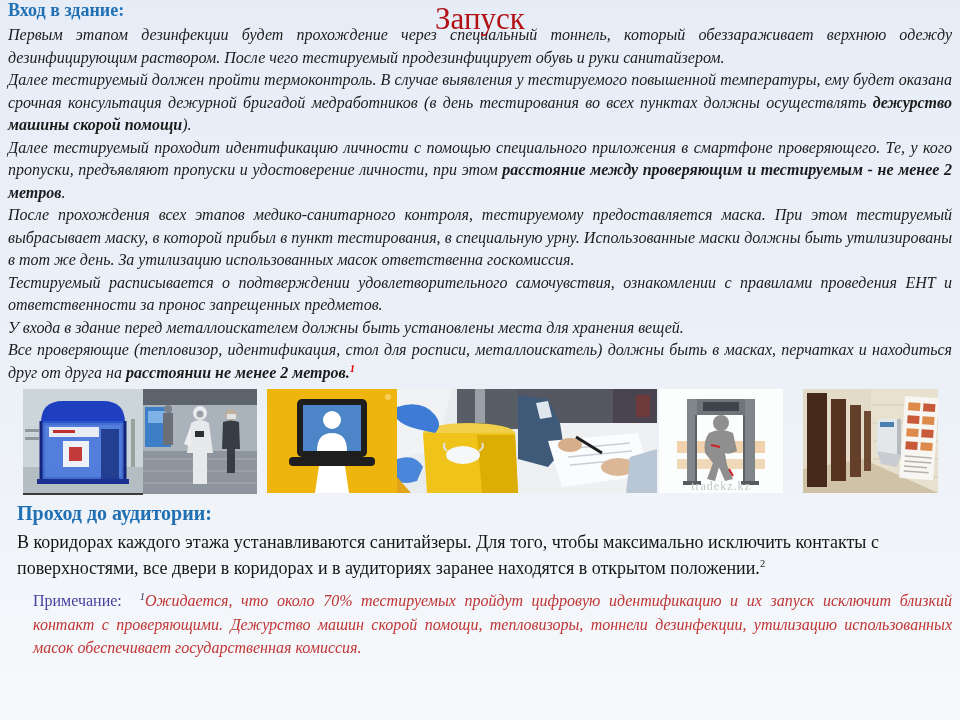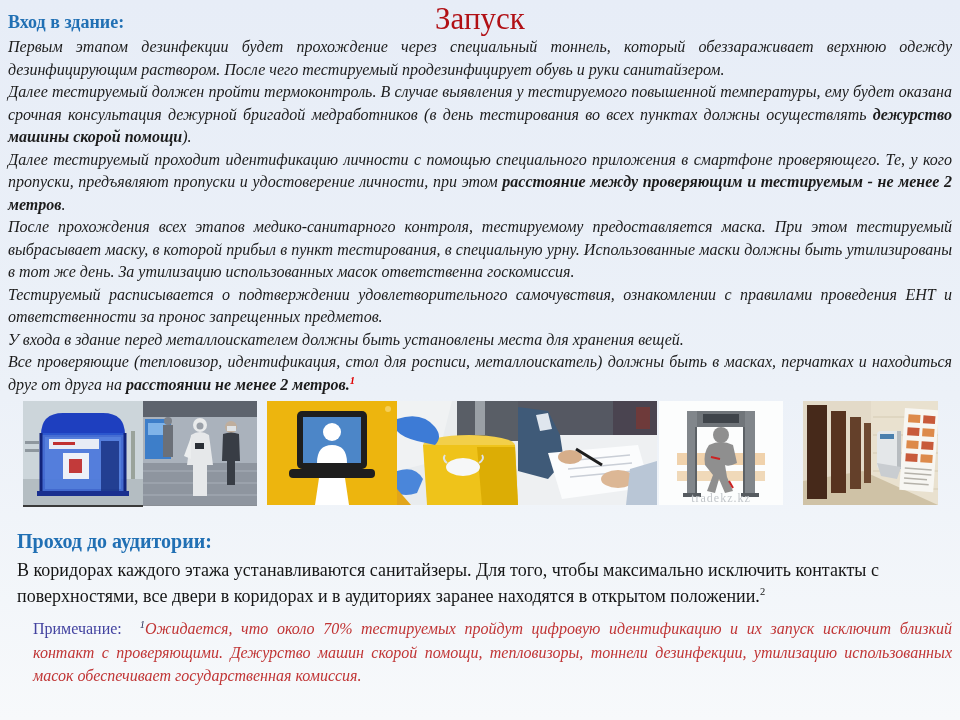--- a/index.html
+++ b/index.html
@@ -13,21 +13,21 @@
     font-family:"Liberation Serif","DejaVu Serif",serif;
     overflow:hidden;
   }
   .title{
     position:absolute;left:0;right:0;top:1px;
     text-align:center;
     font-size:31px;font-weight:normal;
     color:var(--title_red,#B11015);
   }
   .h-entrance{
-    padding-top:12px;
+    padding-top:0;
     font-size:18px;font-weight:bold;
     color:var(--heading_blue,#2170B4);
   }
   .body-text{margin-top:3px;font-style:italic;}
   .body-text p.para{
     margin:0;
     font-size:16px;line-height:22.5px;
     text-align:justify;
     color:var(--body_text,#1B1B1B);
   }
@@ -46,21 +46,21 @@
     align-items:flex-start;
   }
   .photo{margin:0;padding:0;height:104px;flex:0 0 auto;}
   .photo svg{display:block;height:104px;}
   .photo.gap10{margin-left:10px;}
   .photo.gap2{margin-left:2px;text-align:center;}
   .photo.gap20{margin-left:20px;}
   .photo.underline-dark{border-bottom:2px solid #3a3a3a;}
   .photo.underline-gray{border-bottom:1px solid #8a8f96;}
 
-  .section2{padding-left:9px;margin-top:25px;}
+  .section2{padding-left:9px;margin-top:9px;}
   .h-corridor{
     font-size:20px;font-weight:bold;
     color:var(--heading_blue,#2170B4);
   }
   p.corridor-p{
     margin:4px 0 0 0;
     font-size:18px;line-height:26px;
     color:#151515;
   }
 

